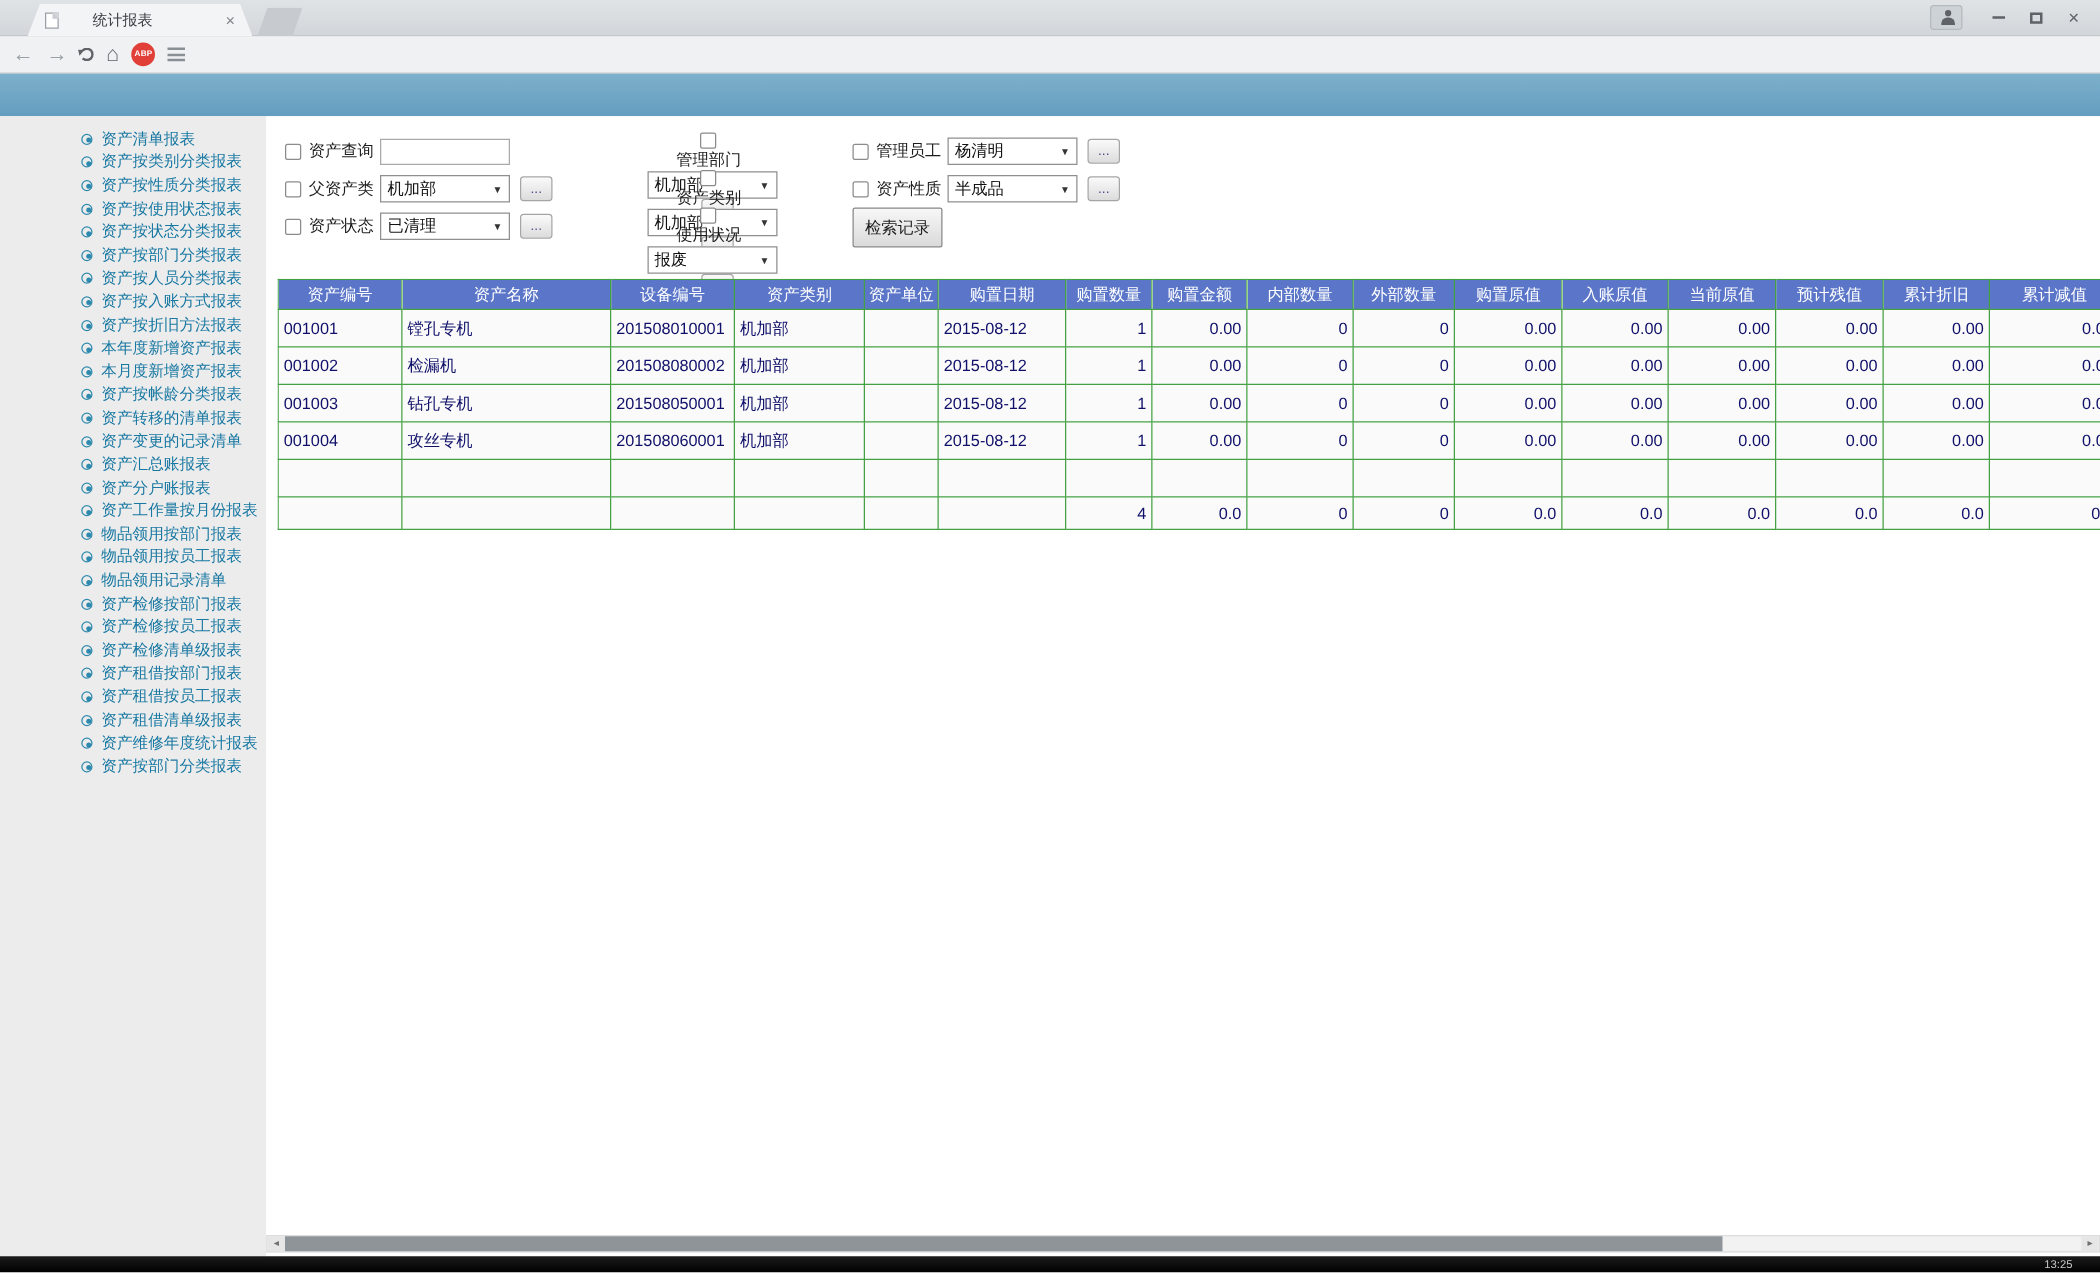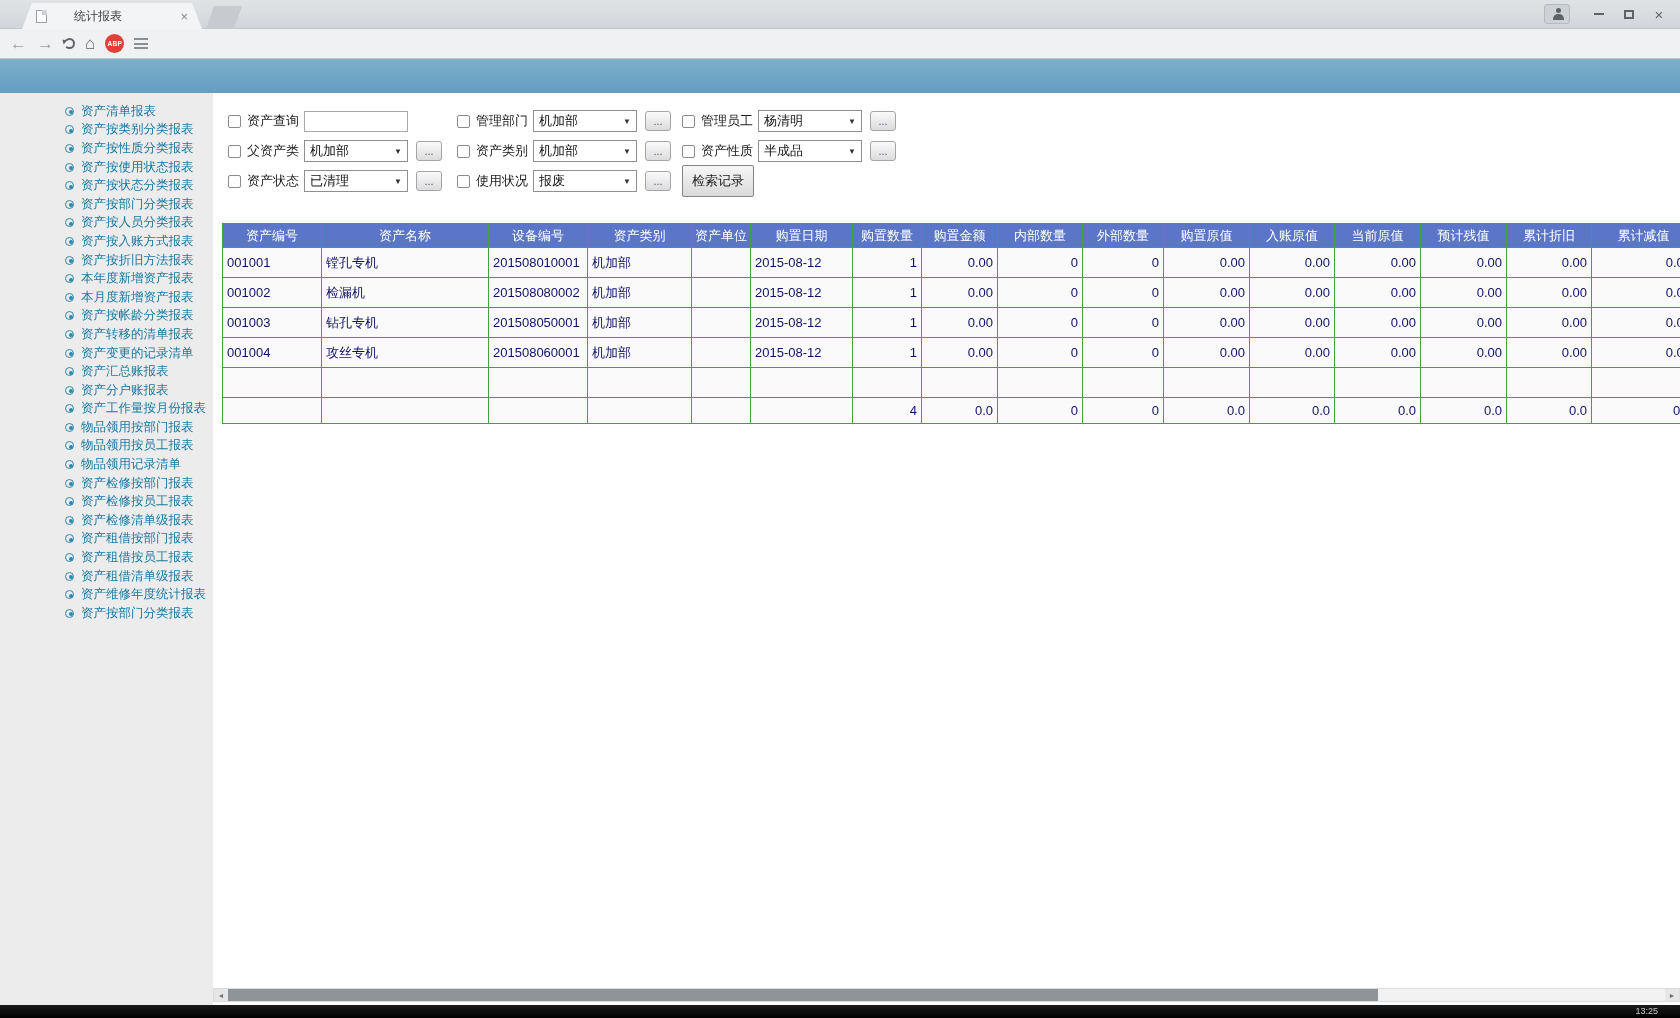--- a/index.html
+++ b/index.html
@@ -53,23 +53,23 @@
   .bluebar{height:34px;background:linear-gradient(#7db0cb,#649dc0);}
   .app{display:flex;height:912px;}
   .sidebar{width:213px;background:#ececec;padding-top:9px;flex:0 0 auto;}
   .side-item{height:18.6px;display:flex;align-items:center;gap:7px;padding-left:22px;cursor:default;margin-left:43px;}
   .bullet{width:9px;height:9px;border:1px solid #2d89ad;border-radius:50%;position:relative;flex:0 0 auto;}
   .bullet::after{content:"";position:absolute;left:2.5px;top:2.5px;width:4px;height:4px;border-radius:50%;background:#2d89ad;}
   .side-label{font-size:12.5px;color:var(--sidelink);white-space:nowrap;}
   .main{flex:1;position:relative;background:#fff;overflow:hidden;}
   
   .filter-panel{position:absolute;left:15px;top:13px;}
-  .f-row{display:flex;align-items:center;height:30px;}
+  .f-row{display:flex;height:30px;}
   .f-group{display:flex;align-items:center;width:229px;flex:0 0 auto;}
-  .f-group:nth-child(2){width:225px;}
+  .f-group:nth-child(2){width:225px;flex-direction:column;}
   .f-check{width:13px;height:13px;background:#fff;border:1px solid #8b8b8b;border-radius:2px;margin-right:6px;flex:0 0 auto;}
   .f-label{width:57px;font-size:13px;color:#1c1c1c;white-space:nowrap;flex:0 0 auto;}
   .f-input{width:104px;height:21px;background:#fff;border:1px solid #a9a9a9;flex:0 0 auto;}
   .f-select{width:104px;height:22px;background:#fff;border:1px solid #8f8f8f;display:flex;align-items:center;justify-content:space-between;padding:0 5px;flex:0 0 auto;}
   .f-selval{font-size:13px;color:#111;white-space:nowrap;}
   .f-arrow{font-size:8px;color:#333;}
   .f-browse{width:26px;height:20px;margin-left:8px;background:linear-gradient(#fafafa,#dcdcdc);border:1px solid #a5a5a5;border-radius:3px;color:#4f4f8f;font-size:11px;line-height:8px;display:flex;align-items:center;justify-content:center;flex:0 0 auto;}
   .search-btn{height:32px;padding:0 9px;background:linear-gradient(#f7f7f7,#dadada);border:1px solid #858585;border-radius:2px;font-size:13px;color:#1c1c1c;display:flex;align-items:center;}
   
   .table-wrap{position:absolute;left:9px;top:130px;width:1458px;overflow:hidden;}

